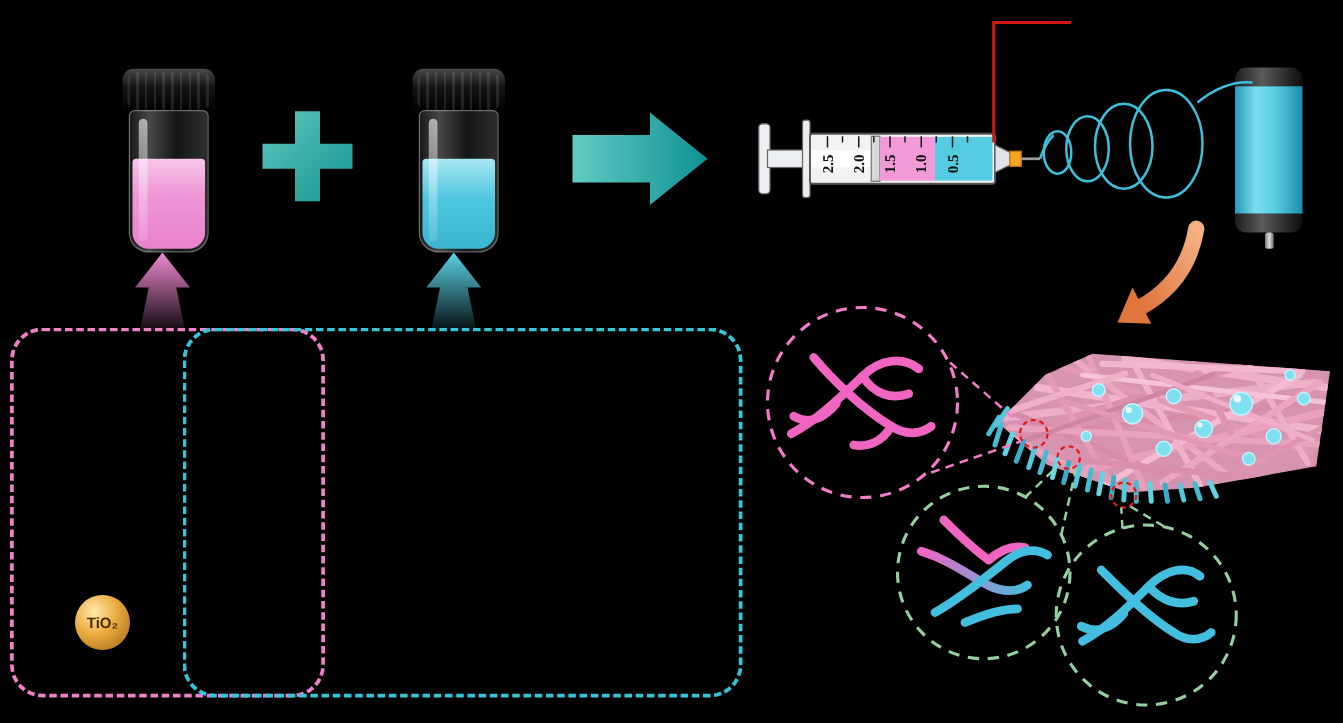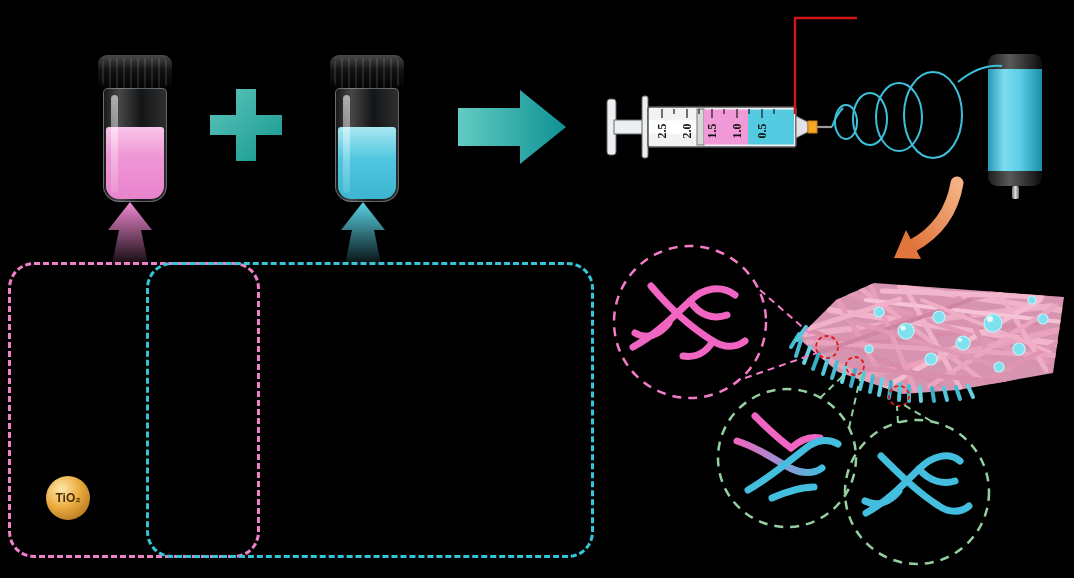--- a/index.html
+++ b/index.html
@@ -24,21 +24,21 @@
   .colTop{height:15px;background:linear-gradient(90deg,#1d1d1d,#5a5a5a 40%,#0d0d0d);border-radius:9px 9px 2px 2px;}
   .colBody{height:102px;background:linear-gradient(90deg,#2499b8,#7edcee 30%,#59cde4 60%,#1d8daa);}
   .colBot{height:15px;background:linear-gradient(90deg,#1d1d1d,#5a5a5a 40%,#0d0d0d);border-radius:2px 2px 9px 9px;}
   .colPin{width:7px;height:13px;margin:0 auto;border-radius:2px;
        background:linear-gradient(90deg,#777,#ddd,#666);}
   
   .box{position:absolute;border-radius:26px;}
   .pinkBox{left:8px;top:262px;width:246px;height:290px;border:3px dashed #f080c8;}
   .cyanBox{left:146px;top:262px;width:442px;height:290px;border:3px dashed #35c5d8;}
   
-  .tio2{position:absolute;left:46px;top:476px;width:44px;height:44px;border-radius:50%;
+  .tio2{position:absolute;left:60px;top:476px;width:44px;height:44px;border-radius:50%;
        background:radial-gradient(circle at 35% 30%,#ffe9a8,#eaa93e 45%,#9c6414);
        display:flex;align-items:center;justify-content:center;
        font-weight:bold;font-size:12px;color:#4a2e00;}
   
   .overlay{position:absolute;inset:0;pointer-events:none;}
   .scaleNum{font-family:"Liberation Serif",serif;font-size:12px;font-weight:bold;fill:#111;
        text-anchor:middle;}
 </style>
 </head>
 <body>

